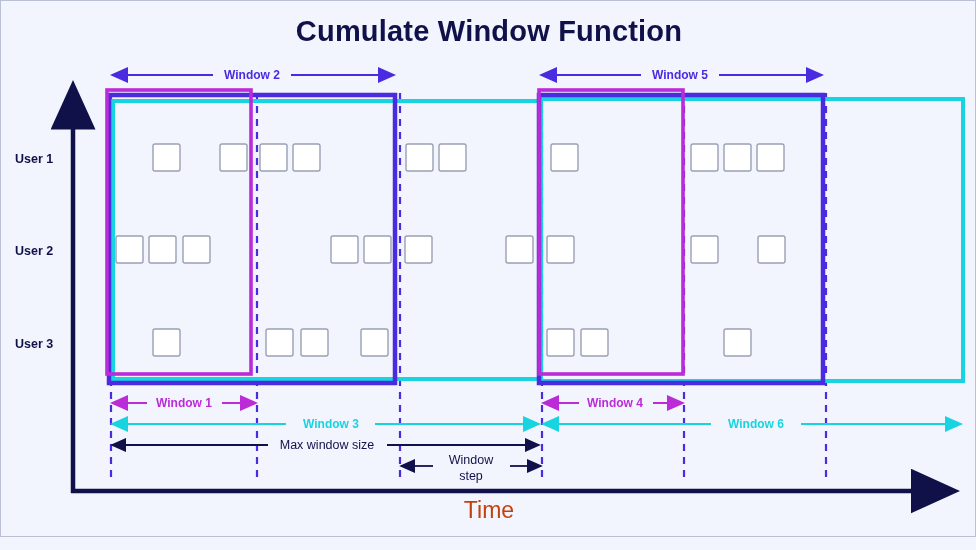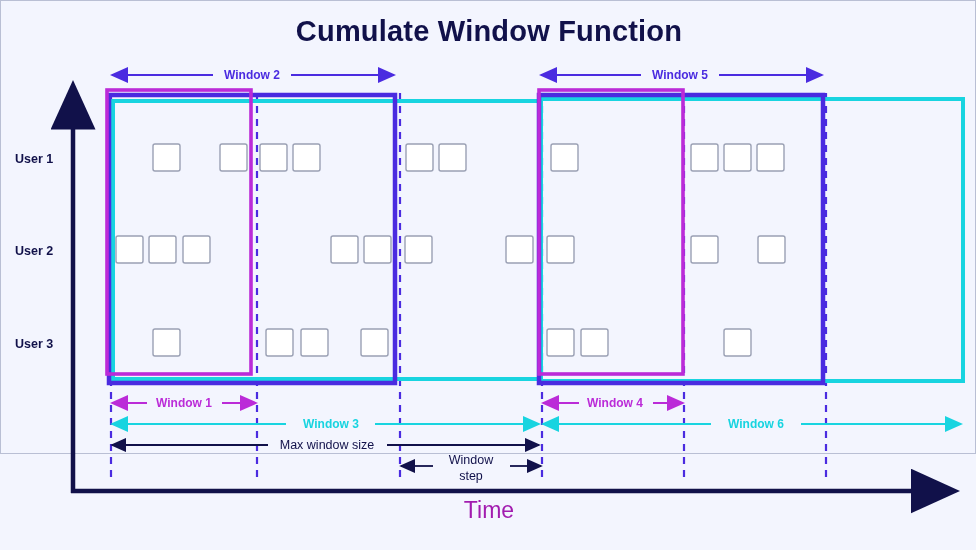--- a/index.html
+++ b/index.html
@@ -4,40 +4,40 @@
 <style>
   html,body{margin:0;padding:0;}
   body{
     width:976px;height:550px;
     background:#f3f5fe;
     font-family:"Liberation Sans", sans-serif;
     overflow:hidden;
   }
   #frame{
     position:relative;
-    width:976px;height:454px;
+    width:976px;height:537px;
     background:#f3f5fe;
     box-sizing:border-box;
     border:1px solid #b9bfd4;
   }
   #title{
     position:absolute;
     left:0;top:14px;width:976px;
     text-align:center;
     font-size:29px;
     font-weight:bold;
     color:#11114a;
     letter-spacing:.2px;
   }
   #timelabel{
     position:absolute;
     left:0;top:496px;width:976px;
     text-align:center;
     font-size:23px;
-    color:#a21caf;
+    color:#c2410c;
   }
   svg#diagram{
     position:absolute;left:0;top:0;
     width:976px;height:550px;
     display:block;
   }
   .ulabel{
     font-size:12.5px;
     font-weight:bold;
     fill:#11114a;

